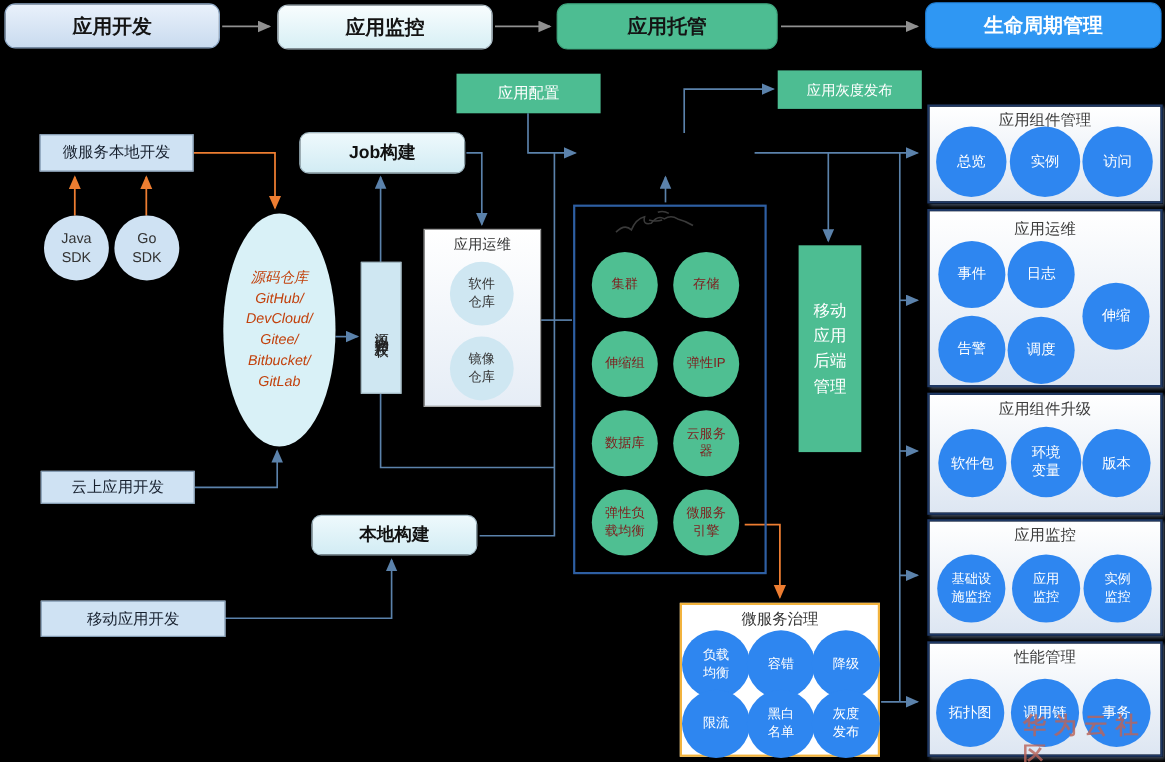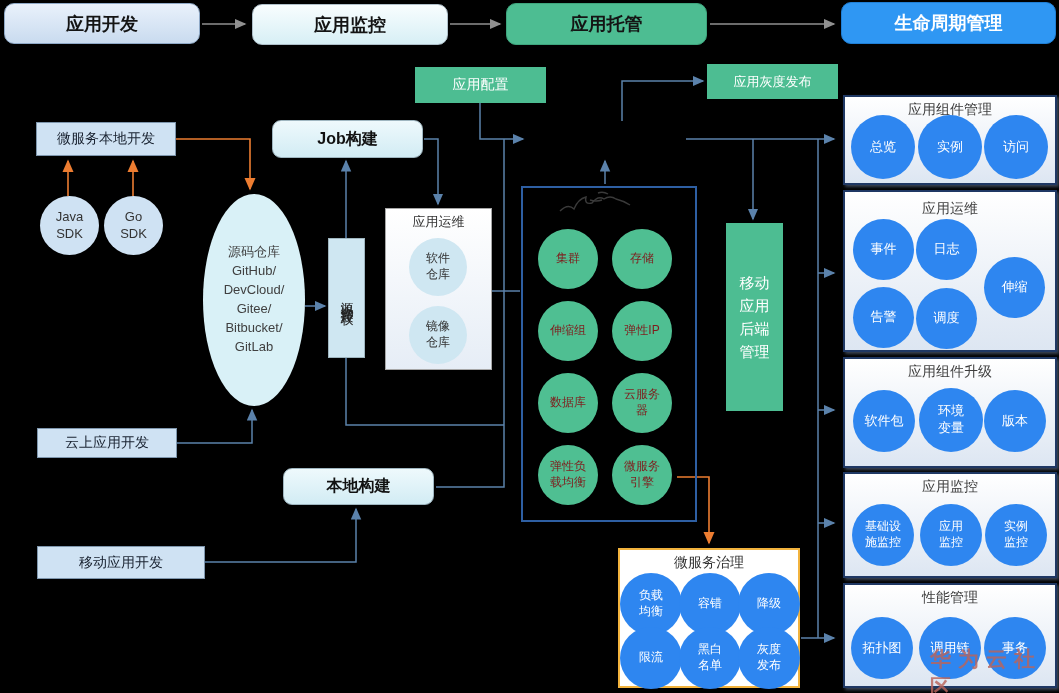--- a/index.html
+++ b/index.html
@@ -12,21 +12,21 @@
   .hdr{border-radius:10px;font-size:18px;font-weight:bold;color:#141414;}
   .hdr-dev{background:linear-gradient(180deg,#e9f1fb,#c9dbef);border:1px solid #8fa9c7;}
   .hdr-ci{background:linear-gradient(180deg,#f8fdfe,#d7eff5);border:1px solid #aebfc9;}
   .hdr-host{background:#4dbd92;border:1px solid #3ea57d;}
   .hdr-life{background:#2f97f3;border:1px solid #1f7fd6;color:#fff;font-family:Liberation Serif, serif;}
   
   .lbox{background:#cfe2f3;border:1px solid #7e96ad;color:#17202e;font-size:14px;}
   
   .cybox{background:linear-gradient(180deg,#eef9fc,#d2ecf4);border:1px solid #9fb6c0;
          border-radius:9px;color:#111;font-size:16px;font-weight:bold;}
-  .cyshape{background:#d9f1f7;color:#404040;}
+  .cyshape{background:#d9f1f7;color:#c2410c;font-style:italic;}
   
   .gbox{background:#4dbd92;color:#fff;font-size:13px;}
   
   .circ{border-radius:50%;font-size:12px;line-height:1.3;}
   .circ-cyan{background:#cfe7f2;color:#333;}
   .circ-green{background:#4fbf92;color:#7f1d1d;}
   .circ-blue{background:#2e86f0;color:#fff;}
   
   .panel{background:linear-gradient(180deg,#ffffff,#dde6f2);border:2px solid #1f3864;
          box-shadow:2px 2px 3px rgba(120,140,170,.5);}

